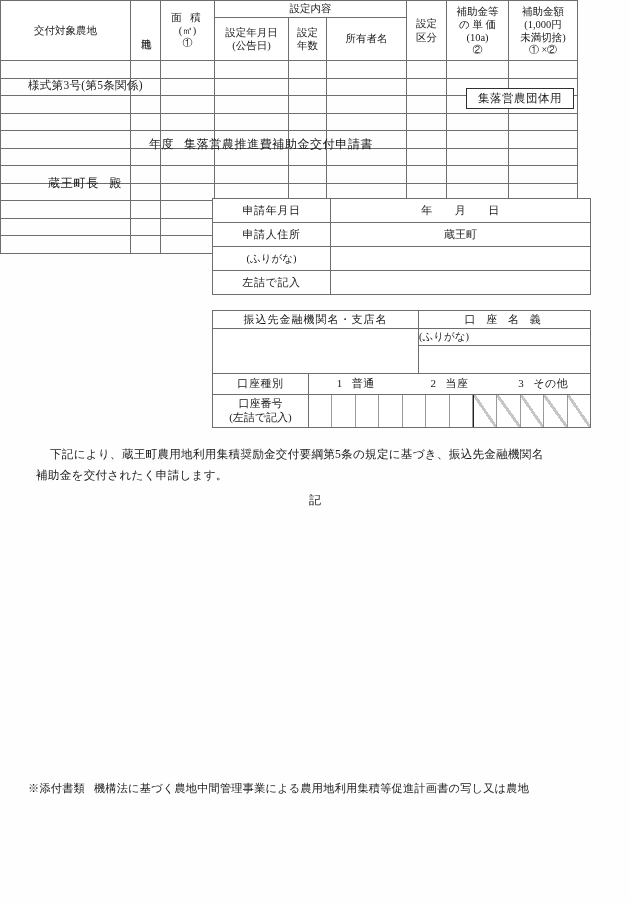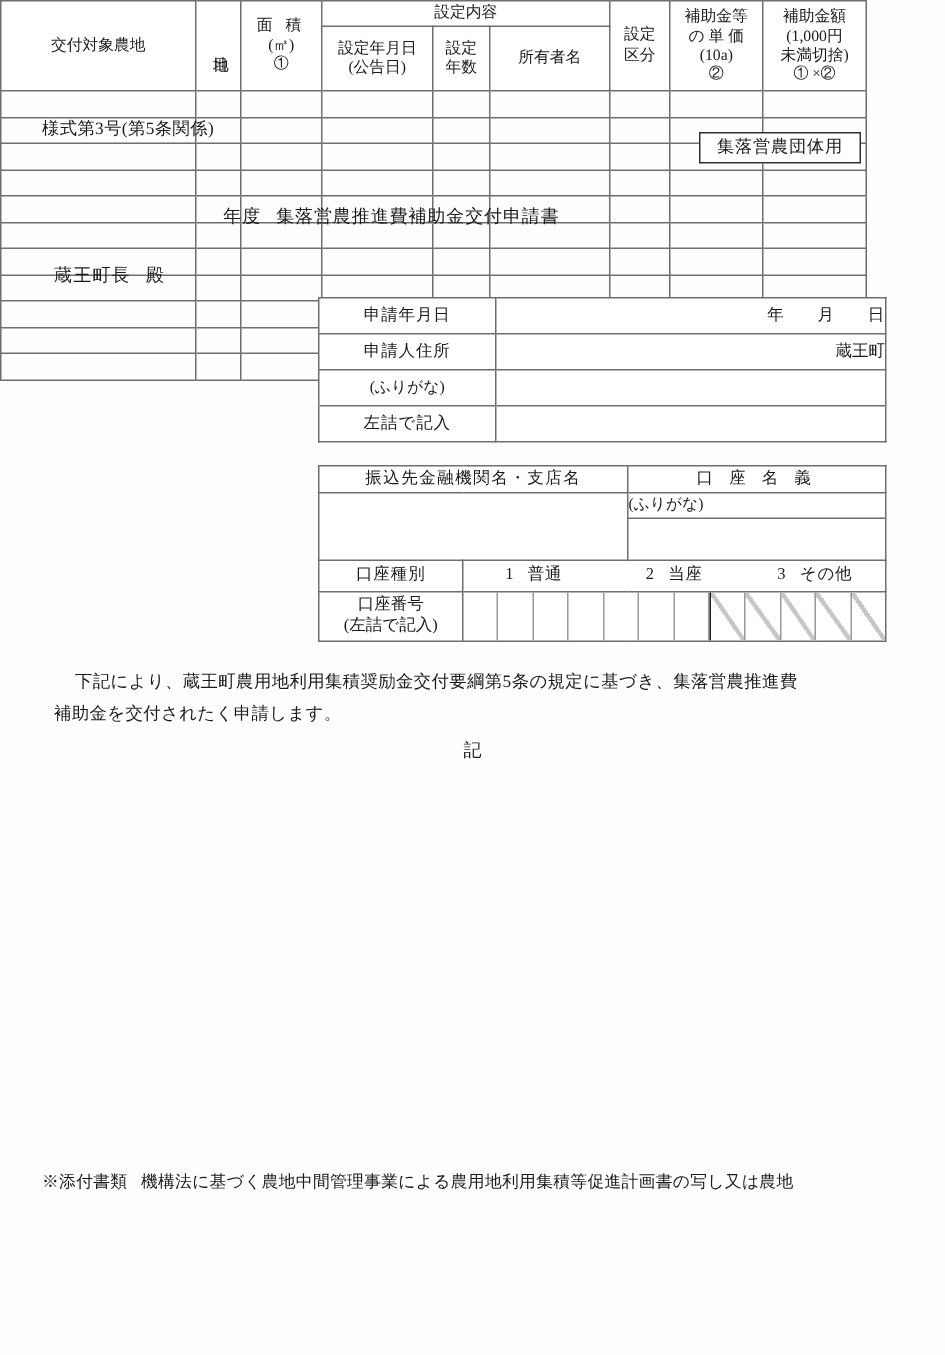--- a/index.html
+++ b/index.html
@@ -43,21 +43,21 @@
   .doc-title {
     left: 0; top: 136px;
     width: 522px;
     text-align: center;
     font-size: 12px;
     letter-spacing: .6px;
   }
   .doc-title .gap { display:inline-block; width: 10px; }
 
   .addressee {
-    left: 36px; top: 175px;
+    left: 48px; top: 175px;
     font-size: 12px;
     letter-spacing: .8px;
   }
   .addressee .gap { display:inline-block; width: 10px; }
 
   
   .tbl {
     position: absolute;
     border-collapse: collapse;
     background: #fff;
@@ -77,21 +77,21 @@
     width: 378px;
     border: 1.4px solid #252525;
   }
   #applicant-table td { height: 23px; }
   .lbl {
     text-align: center;
     letter-spacing: .6px;
   }
   .val {
     padding-left: 8px;
-    text-align: right;
+    text-align: center;
   }
   .furi-row td { height: 18px; font-size: 10.5px; }
   .furi-lbl { text-align: center; }
   .dotted-btm { border-bottom: 1px dotted #8d8d8d !important; }
 
   .ymd { letter-spacing: .5px; padding-left: 46px; }
   .ymd .g { display:inline-block; width: 22px; }
 
   
   #bank-table {
@@ -307,21 +307,21 @@
               <div class="cell slash"></div>
               <div class="cell slash"></div>
               <div class="cell slash"></div>
             </div>
         </td>
       </tr>
     </tbody>
   </table>
 
   <div class="abs para">
-    <span class="indent"></span><span>下記により、蔵王町農用地利用集積奨励金交付要綱第5条の規定に基づき、集落営農推進費</span><br>
+    <span class="indent"></span><span>下記により、蔵王町農用地利用集積奨励金交付要綱第5条の規定に基づき、振込先金融機関名</span><br>
     <span>補助金を交付されたく申請します。</span>
   </div>
 
   <div class="abs ki">記</div>
 
   <table id="land-table">
     <colgroup>
       <col style="width:130px">
       <col style="width:30px">
       <col style="width:54px">

